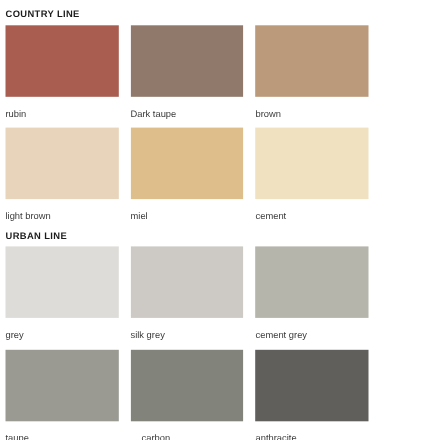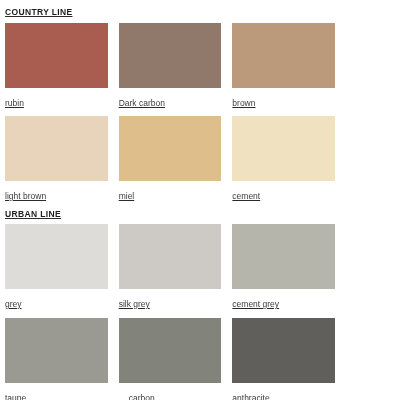--- a/index.html
+++ b/index.html
@@ -14,21 +14,20 @@
     font-family: "Liberation Sans", sans-serif;
     overflow: hidden;
     color: #2b2b2b;
   }
   .sheet {
     width: 340px;
     height: 400px;
     box-sizing: border-box;
     padding: 0 5px;
     position: relative;
-    text-decoration: underline;
   }
   .section {
     width: 100%;
   }
   .section-header {
     font-size: 8.5px;
     font-weight: bold;
     letter-spacing: 0.35px;
     color: #1c1c1c;
     line-height: 1;
@@ -69,21 +68,21 @@
     <div class="section-header" style="color: rgb(28, 28, 28);">COUNTRY LINE</div>
     <div class="swatch-grid">
 
       <div class="swatch-cell">
         <span class="swatch-chip" style="background-color: rgb(168, 93, 80);"></span>
         <div class="swatch-label" style="color: rgb(58, 58, 58);">rubin</div>
       </div>
 
       <div class="swatch-cell">
         <span class="swatch-chip" style="background-color: rgb(144, 120, 106);"></span>
-        <div class="swatch-label" style="color: rgb(58, 58, 58);">Dark carbon</div>
+        <div class="swatch-label" style="color: rgb(58, 58, 58);">Dark taupe</div>
       </div>
 
       <div class="swatch-cell">
         <span class="swatch-chip" style="background-color: rgb(187, 154, 123);"></span>
         <div class="swatch-label" style="color: rgb(58, 58, 58);">brown</div>
       </div>
 
       <div class="swatch-cell">
         <span class="swatch-chip" style="background-color: rgb(232, 212, 186);"></span>
         <div class="swatch-label" style="color: rgb(58, 58, 58);">light brown</div>

